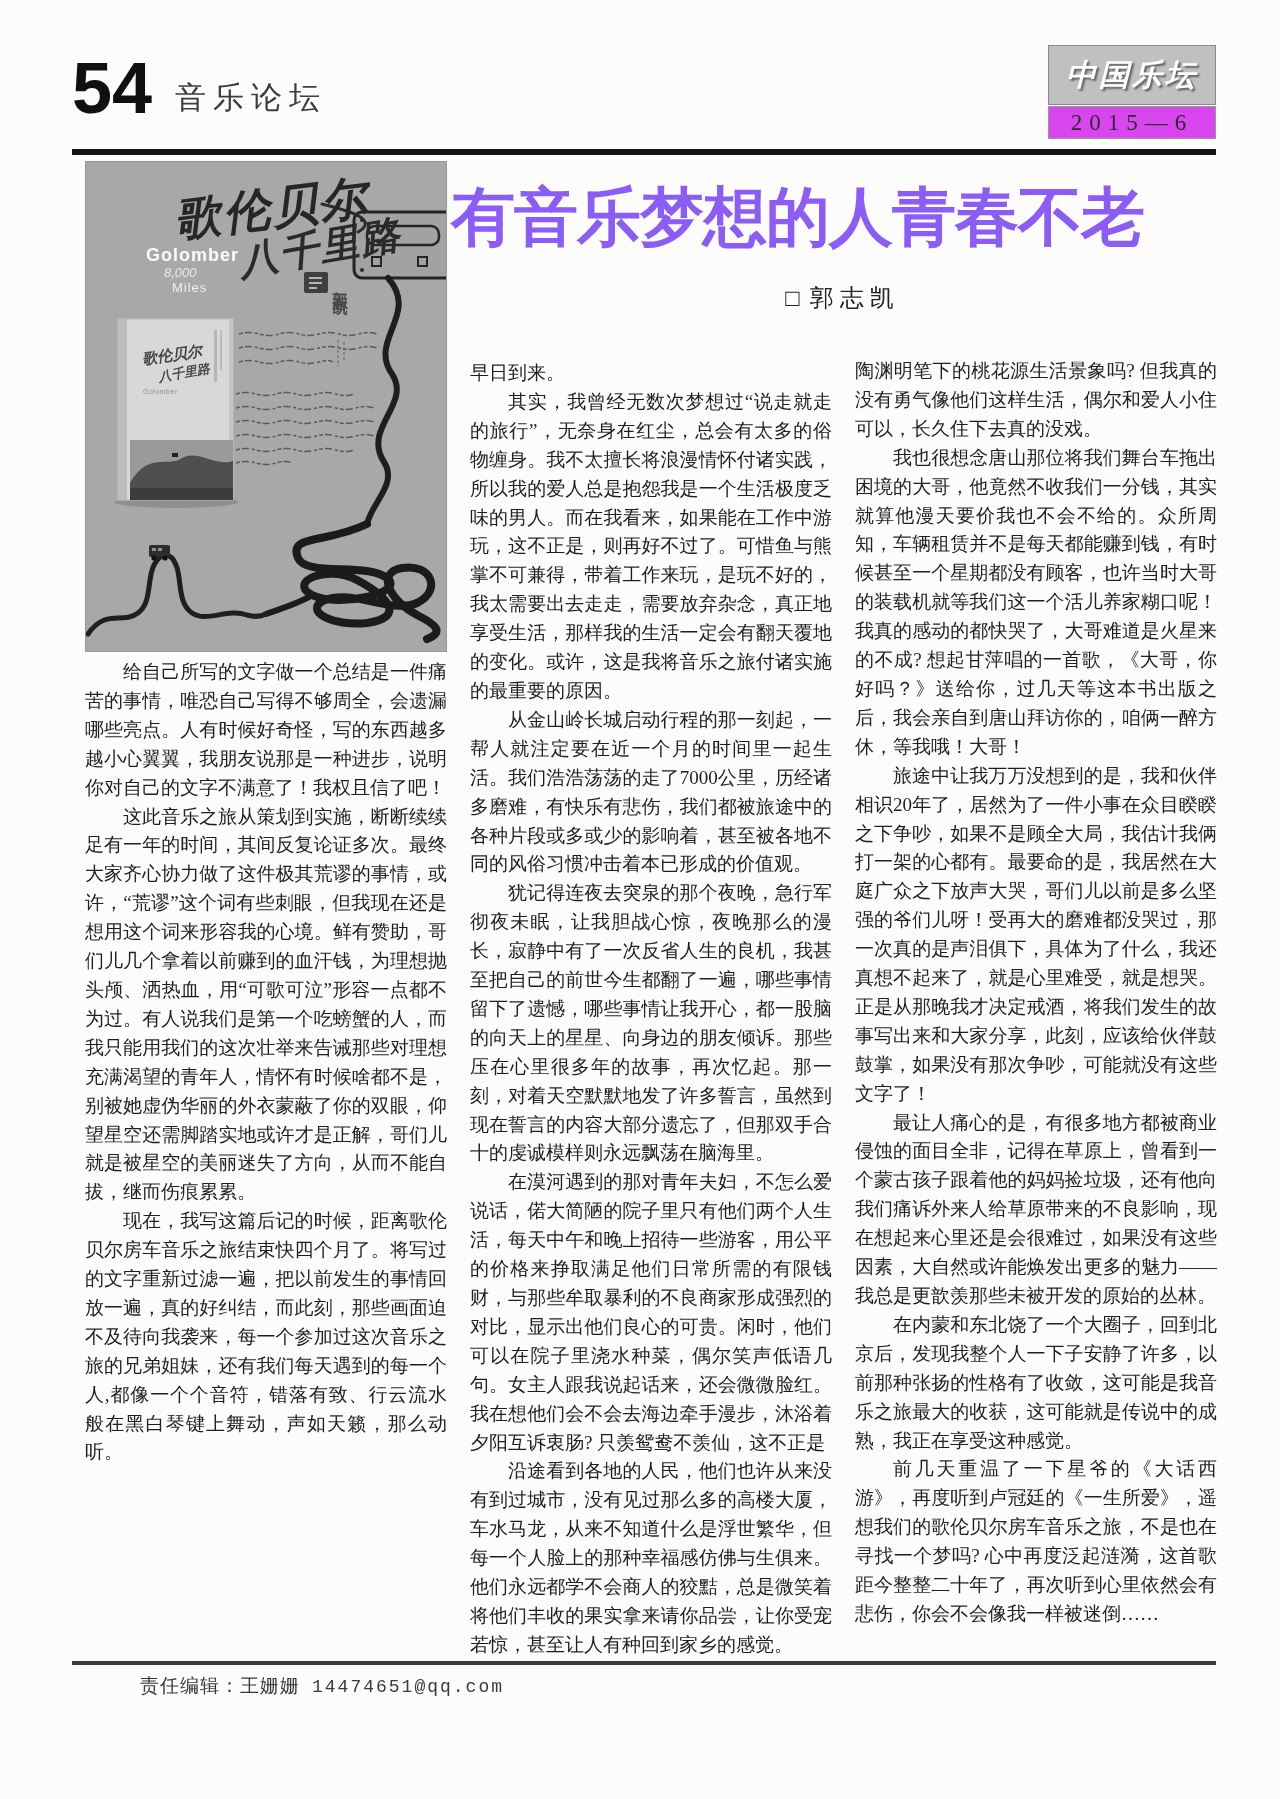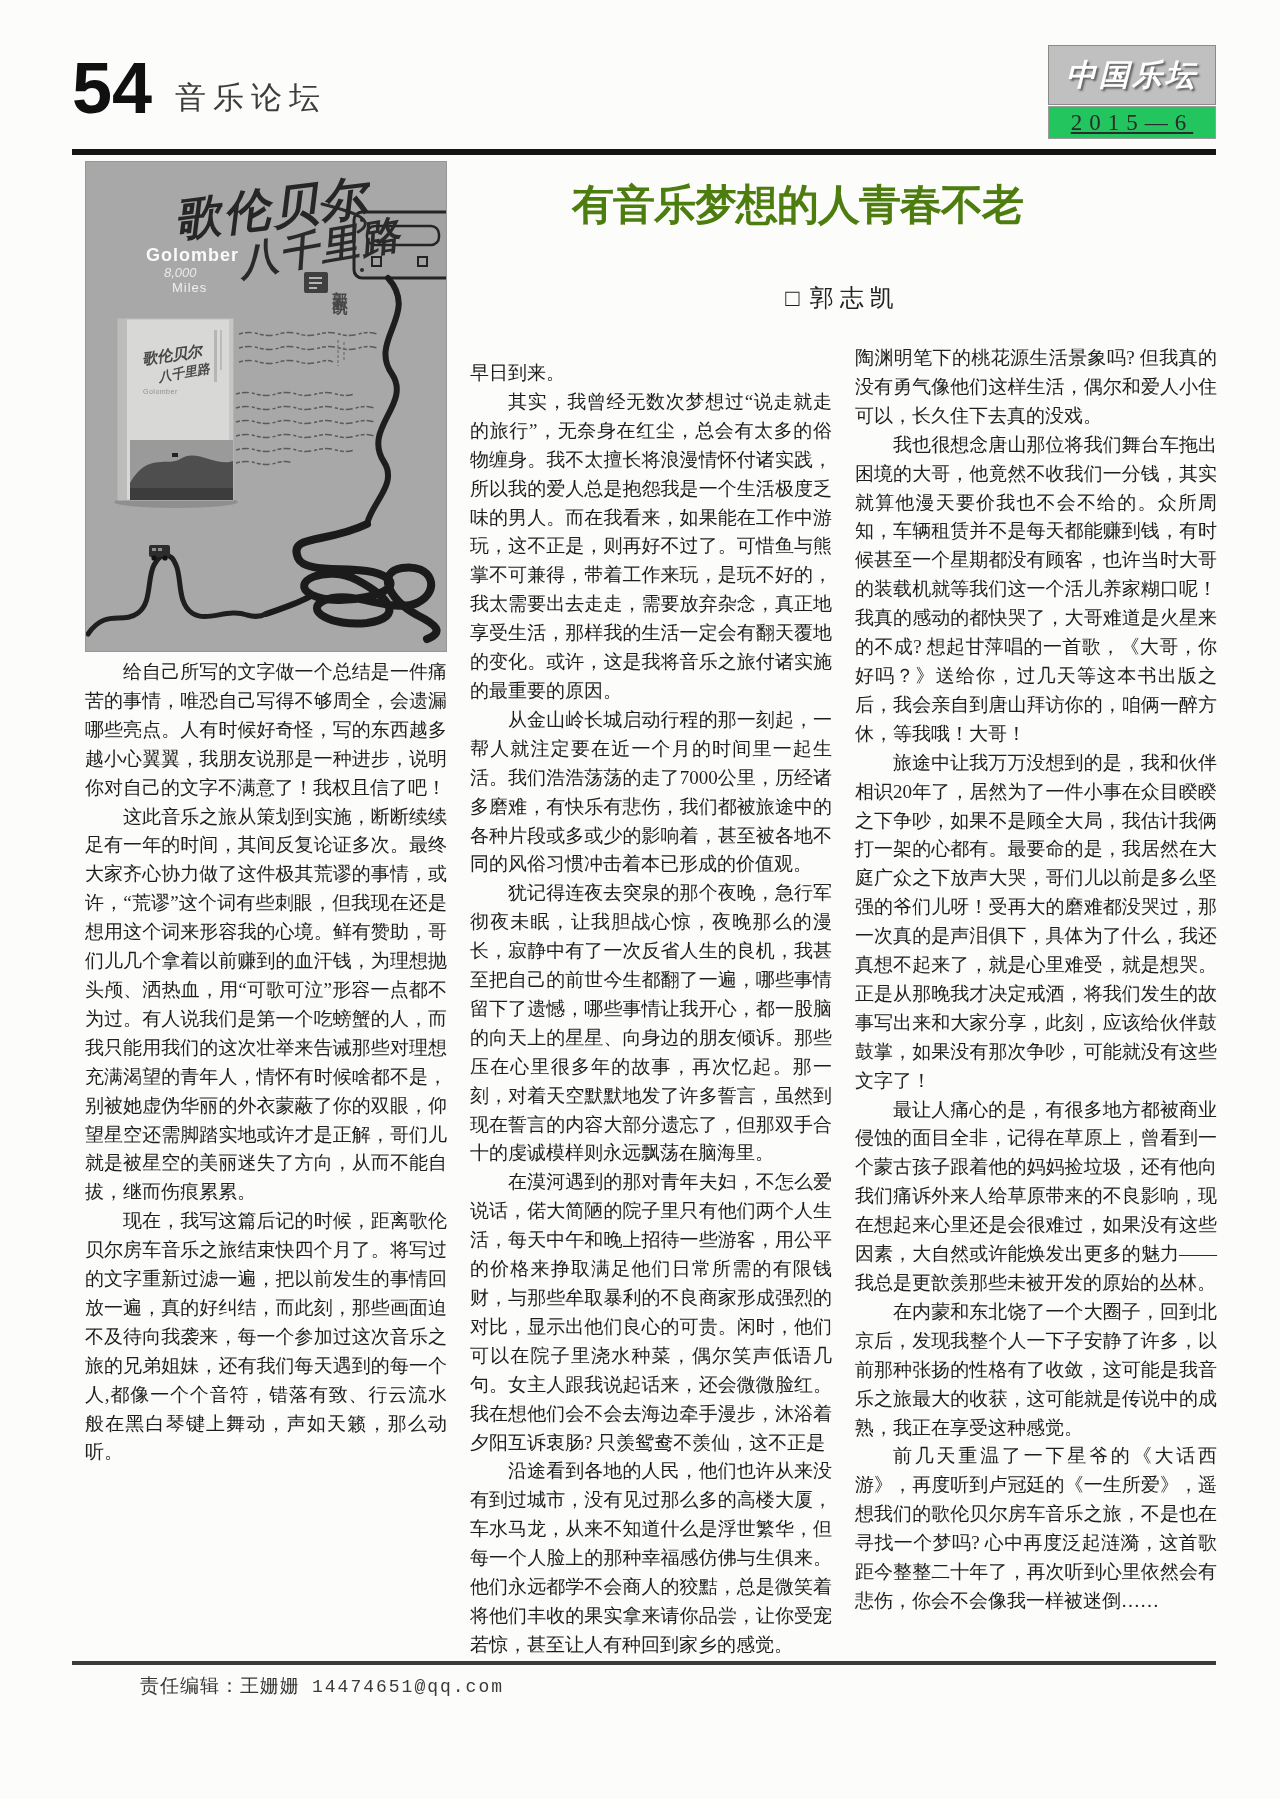--- a/index.html
+++ b/index.html
@@ -25,34 +25,34 @@
   .masthead .brand{
     box-sizing:border-box;width:168px;height:60px;
     background:#c0c0c0;border:1px solid #8a8a8a;
     display:flex;align-items:center;justify-content:center;
     font-style:italic;font-weight:700;font-size:30px;color:#fff;
     letter-spacing:3px;
     text-shadow:2px 2px 2px rgba(20,20,20,.55);
   }
   .masthead .issue{
     box-sizing:border-box;width:168px;height:33px;margin-top:1px;
-    background:#22c55e;border:1px solid #9a9a9a;
+    background:#d946ef;border:1px solid #9a9a9a;
     display:flex;align-items:center;justify-content:center;
-    font-size:23px;color:#2b2b2b;letter-spacing:7px;text-decoration:underline;
+    font-size:23px;color:#2b2b2b;letter-spacing:7px;
   }
   .header-rule{
     position:absolute;left:72px;top:149px;width:1144px;height:6px;background:#141414;
   }
   
   .article-title{
     position:absolute;left:470px;top:180px;width:745px;text-align:center;
   }
   .article-title h1{
     position:relative;left:-45px;margin:0;
-    font-size:42px;font-weight:900;letter-spacing:-1px;color:#4d7c0f;line-height:1.2;
+    font-size:64px;font-weight:900;letter-spacing:-1px;color:#8b5cf6;line-height:1.2;
   }
   .byline{
     position:absolute;left:470px;top:282px;width:745px;text-align:center;
     font-size:24px;color:#222;letter-spacing:6px;
   }
   .byline .sq{letter-spacing:0;margin-right:10px;}
   
   .promo{
     position:absolute;left:85px;top:161px;width:362px;height:491px;
     background:#a8a8a8;border:1px solid #979797;box-sizing:border-box;overflow:hidden;
@@ -77,21 +77,21 @@
   .book-series{left:57px;top:226px;font-family:"Liberation Sans",sans-serif;
     font-size:7px;color:#8f8f8f;letter-spacing:.5px;}
   
   .col{
     position:absolute;width:362px;
     font-size:19px;line-height:28.9px;text-align:justify;text-justify:inter-character;
     color:#1e1e1e;
   }
   .col-left{left:85px;top:658px;}
   .col-middle{left:470px;top:359px;}
-  .col-right{left:855px;top:344px;}
+  .col-right{left:855px;top:357px;}
   .col p{margin:0;text-indent:2em;}
   .col p.noindent{text-indent:0;}
   
   .footer-rule{
     position:absolute;left:72px;top:1661px;width:1144px;height:4px;background:#3c3c3c;
   }
   .footer-line{
     position:absolute;left:140px;top:1673px;font-size:19px;color:#363636;
     letter-spacing:1px;white-space:nowrap;
   }

